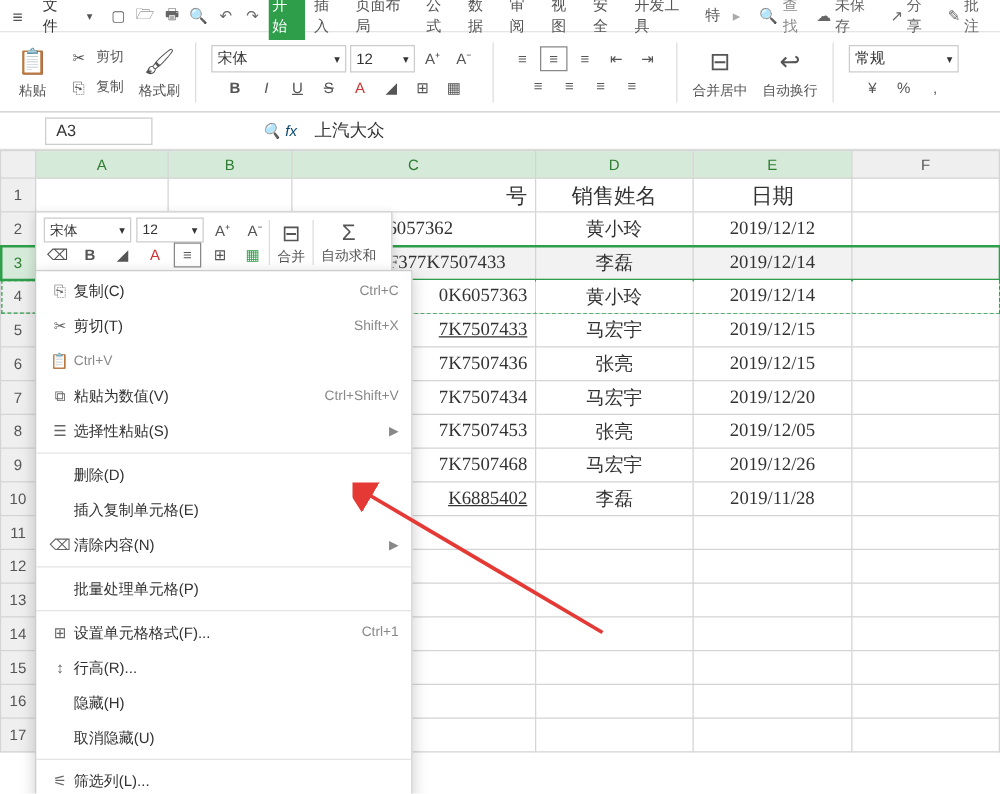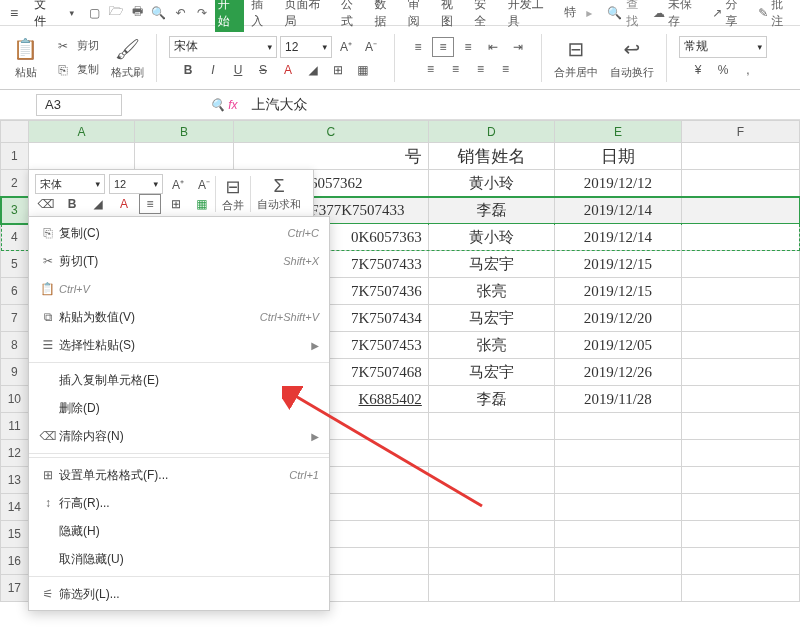--- a/index.html
+++ b/index.html
@@ -23,21 +23,21 @@
 .rib-big-icon { width: 28px; height: 28px; display: flex; align-items: center; justify-content: center; color: #555; font-size: 20px; }
 .rib-label { font-size: 11px; color: #555; }
 .rib-sep { width: 1px; height: 48px; background: #ddd; margin: 0 4px; }
 .font-select { border: 1px solid #ccc; height: 22px; padding: 0 4px; font-size: 12px; background: #fff; display: flex; align-items: center; justify-content: space-between; }
 .font-select.name { width: 108px; }
 .font-select.size { width: 52px; }
 .btn-sm { width: 22px; height: 20px; display: flex; align-items: center; justify-content: center; color: #555; }
 
 .namerow { height: 30px; border-bottom: 1px solid #ddd; display: flex; align-items: center; padding: 0 4px; gap: 8px; }
 .namebox { border: 1px solid #ccc; width: 86px; height: 22px; padding: 0 8px; font-size: 13px; display: flex; align-items: center; margin-left: 32px; }
-.fx { color: #ec4899; font-style: italic; margin-left: 80px; }
+.fx { color: #0c4a6e; font-style: italic; margin-left: 80px; }
 .formula-input { flex: 1; padding: 0 6px; font-size: 14px; color: #333; }
 
 .sheet-wrap { position: relative; height: 515px; overflow: hidden; }
 .sheet { border-collapse: collapse; table-layout: fixed; }
 .sheet th, .sheet td { border: 1px solid #d4d4d4; font-weight: normal; }
 .sheet .corner { width: 28px; height: 22px; background: #efefef; }
 .sheet .colh { height: 22px; background: #efefef; color: #555; font-size: 12px; text-align: center; }
 .sheet .colh.sel { background: #d6ead9; color: #2e7d32; }
 .sheet .rowh { width: 28px; background: #efefef; color: #555; font-size: 12px; text-align: center; }
 .sheet .rowh.sel { background: #d6ead9; color: #2e7d32; }
@@ -57,21 +57,21 @@
 .mini-sel.font { width: 70px; } .mini-sel.sz { width: 54px; }
 .mini-btn { width: 22px; height: 20px; display: flex; align-items: center; justify-content: center; font-size: 12px; color: #555; }
 .mini-vsep { width: 1px; height: 36px; background: #ddd; }
 .mini-big { display: flex; flex-direction: column; align-items: center; padding: 0 6px; font-size: 11px; color: #555; }
 .mini-big .ic { font-size: 18px; }
 
 .ctxmenu { position: absolute; left: 28px; top: 96px; width: 302px; background: #fff; border: 1px solid #ccc; box-shadow: 0 3px 12px rgba(0,0,0,0.2); z-index: 6; padding: 2px 0; }
 .ctxitem { display: flex; align-items: center; height: 28px; padding: 0 10px 0 8px; font-size: 12px; color: #333; }
 .ctxitem .cicon { width: 22px; color: #666; display: flex; justify-content: center; }
 .ctxitem .clabel { flex: 1; }
-.ctxitem .cshort { color: #888; font-size: 11px; font-style: italic; }
+.ctxitem .cshort { color: #888; font-size: 11px; }
 .ctxitem .carrow { color: #888; font-size: 10px; }
 .ctxsep { height: 1px; background: #e4e4e4; margin: 3px 0; }
 
 .arrow-svg { position: absolute; left: 282px; top: 266px; z-index: 7; pointer-events: none; }
 </style>
 </head>
 <body>
 
 <div class="menubar">
   <span class="hamburger">≡</span>
@@ -251,21 +251,21 @@
           <td class="cell"></td>
           <td class="cell" style="text-align: right; padding-right: 6px;">0K6057363</td>
           <td class="cell">黄小玲</td>
           <td class="cell">2019/12/14</td>
           <td class="cell"></td>
         </tr>
         <tr>
           <th class="rowh">5</th>
           <td class="cell"></td>
           <td class="cell"></td>
-          <td class="cell" style="text-align: right; padding-right: 6px;">7K7507433</td>
+          <td class="cell" style="text-align: right; padding-right: 6px; text-decoration: underline;">7K7507433</td>
           <td class="cell">马宏宇</td>
           <td class="cell">2019/12/15</td>
           <td class="cell"></td>
         </tr>
         <tr>
           <th class="rowh">6</th>
           <td class="cell"></td>
           <td class="cell"></td>
           <td class="cell" style="text-align: right; padding-right: 6px;">7K7507436</td>
           <td class="cell">张亮</td>
@@ -433,32 +433,36 @@
         <span class="cshort">Ctrl+Shift+V</span>
       </div>
       <div class="ctxitem">
         <span class="cicon">☰</span>
         <span class="clabel">选择性粘贴(S)</span>
         <span class="carrow">▶</span>
       </div>
       <div class="ctxsep"></div>
       <div class="ctxitem">
         <span class="cicon"></span>
+        <span class="clabel">删除(D)</span>
+      </div>
+      <div class="ctxitem">
+        <span class="cicon"></span>
         <span class="clabel">插入复制单元格(E)</span>
-      </div>
-      <div class="ctxitem">
-        <span class="cicon"></span>
-        <span class="clabel">删除(D)</span>
       </div>
       <div class="ctxitem">
         <span class="cicon">⌫</span>
         <span class="clabel">清除内容(N)</span>
         <span class="carrow">▶</span>
       </div>
       <div class="ctxsep"></div>
+      <div class="ctxitem">
+        <span class="cicon"></span>
+        <span class="clabel">批量处理单元格(P)</span>
+      </div>
       <div class="ctxsep"></div>
       <div class="ctxitem">
         <span class="cicon">⊞</span>
         <span class="clabel">设置单元格格式(F)...</span>
         <span class="cshort">Ctrl+1</span>
       </div>
       <div class="ctxitem">
         <span class="cicon">↕</span>
         <span class="clabel">行高(R)...</span>
       </div>

